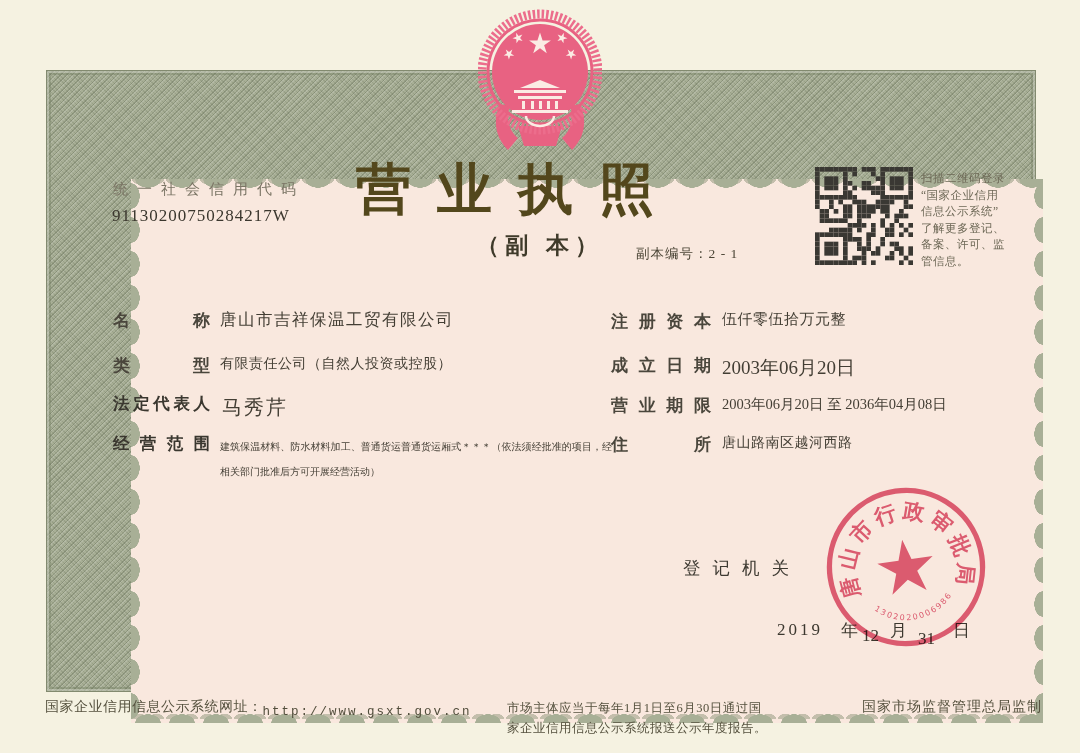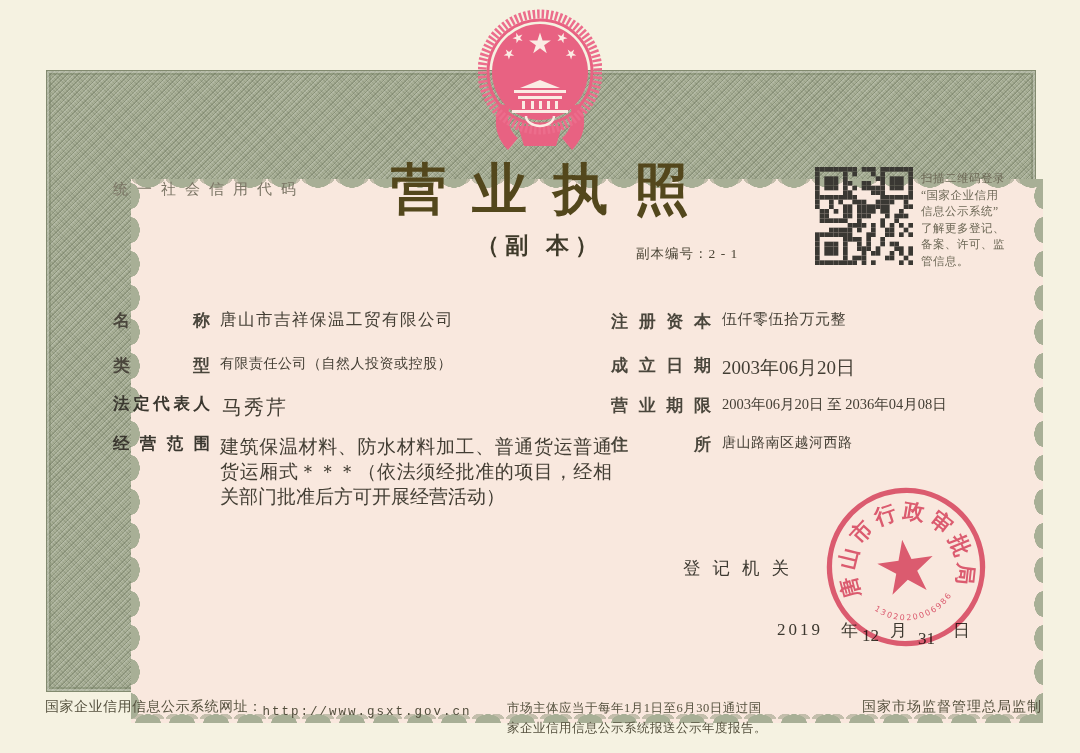--- a/index.html
+++ b/index.html
@@ -41,21 +41,21 @@
     background-image:radial-gradient(ellipse 13px 19px at 100% 50%, #a8af96 66%, rgba(0,0,0,0) 68%);
     background-size:13px 34px;background-repeat:repeat-y;}
 
   
   .emblem{position:absolute;left:478px;top:8px;width:124px;height:152px;z-index:6;}
 
   
   .credit-label{position:absolute;left:113px;top:180px;font-size:15px;letter-spacing:9px;color:#7b7565;}
   .credit-code{position:absolute;left:112px;top:206px;font-size:17px;letter-spacing:1px;color:#3b372e;
     font-family:"Liberation Serif",serif;}
-  .title{position:absolute;left:330px;top:153px;width:420px;text-align:center;
+  .title{position:absolute;left:330px;top:153px;width:420px;
     font-size:55px;font-weight:bold;letter-spacing:26px;text-indent:26px;color:#53471c;
     font-family:"Liberation Sans","DejaVu Sans",sans-serif;}
   .subtitle{position:absolute;left:450px;top:230px;width:180px;text-align:center;
     font-size:23px;font-weight:bold;color:#3f3a2a;letter-spacing:6px;}
   .copyno{position:absolute;left:636px;top:245px;font-size:13.5px;color:#4a4435;letter-spacing:1px;}
 
   
   .qr{position:absolute;left:815px;top:167px;width:98px;height:98px;}
   .qr svg{display:block;width:98px;height:98px;}
   .qr-caption{position:absolute;left:921px;top:170px;width:110px;
@@ -65,21 +65,21 @@
   .lbl{display:inline-block;text-align:justify;text-align-last:justify;
     font-size:17px;color:#4a463c;font-weight:600;}
   .lbl-bold{font-family:"Liberation Sans","DejaVu Sans",sans-serif;font-weight:bold;color:#3a372f;font-size:16.5px;}
   .row{position:absolute;}
   .lcol .lbl{width:97px;}
   .rcol .lbl{width:100px;}
   .val{position:absolute;color:#433e34;}
   .v-name{left:220px;top:309px;font-size:16.5px;letter-spacing:1.5px;}
   .v-type{left:220px;top:355px;font-size:14px;letter-spacing:.5px;}
   .v-legal{left:222px;top:394px;font-size:20px;letter-spacing:2px;}
-  .v-scope{left:220px;top:434px;font-size:19px;width:392px;line-height:25px;text-align:justify;}
+  .v-scope{left:220px;top:434px;font-size:10px;width:392px;line-height:25px;text-align:justify;}
   .v-capital{left:722px;top:310px;font-size:15px;letter-spacing:.5px;}
   .v-est{left:722px;top:355px;font-size:19px;}
   .v-term{left:722px;top:395px;font-size:14.5px;}
   .v-addr{left:722px;top:434px;font-size:14px;letter-spacing:.5px;}
 
   .registrar{position:absolute;left:683px;top:556px;font-size:17.5px;font-weight:normal;
     letter-spacing:12px;color:#3e3a32;font-family:"Liberation Sans","DejaVu Sans",sans-serif;}
 
   
   .seal{position:absolute;left:817px;top:478px;width:178px;height:178px;z-index:5;
@@ -140,20 +140,21 @@
         <rect x="61" y="93" width="3" height="8" fill="#fbece4"></rect>
         <rect x="69" y="93" width="3" height="8" fill="#fbece4"></rect>
         <rect x="77" y="93" width="3" height="8" fill="#fbece4"></rect>
         <rect x="34" y="102" width="56" height="3" fill="#fbece4"></rect>
         <path d="M48,108 a14,10 0 0 0 28,0" fill="none" stroke="#fbece4" stroke-width="2.5"></path>
       </g>
     </svg>
   </div>
 
   <div class="credit-label">统一社会信用代码</div>
+  <div class="credit-code">91130200750284217W</div>
   <div class="title">营业执照</div>
   <div class="subtitle">（副  本）</div>
   <div class="copyno"><span>副本编号：</span><span>2 - 1</span></div>
 
   <div class="qr">
       <svg viewBox="0 0 98 98">
         <rect x="0.00" y="0.00" width="4.67" height="4.67" fill="#3a3833"></rect>
         <rect x="4.67" y="0.00" width="4.67" height="4.67" fill="#3a3833"></rect>
         <rect x="9.33" y="0.00" width="4.67" height="4.67" fill="#3a3833"></rect>
         <rect x="14.00" y="0.00" width="4.67" height="4.67" fill="#3a3833"></rect>

